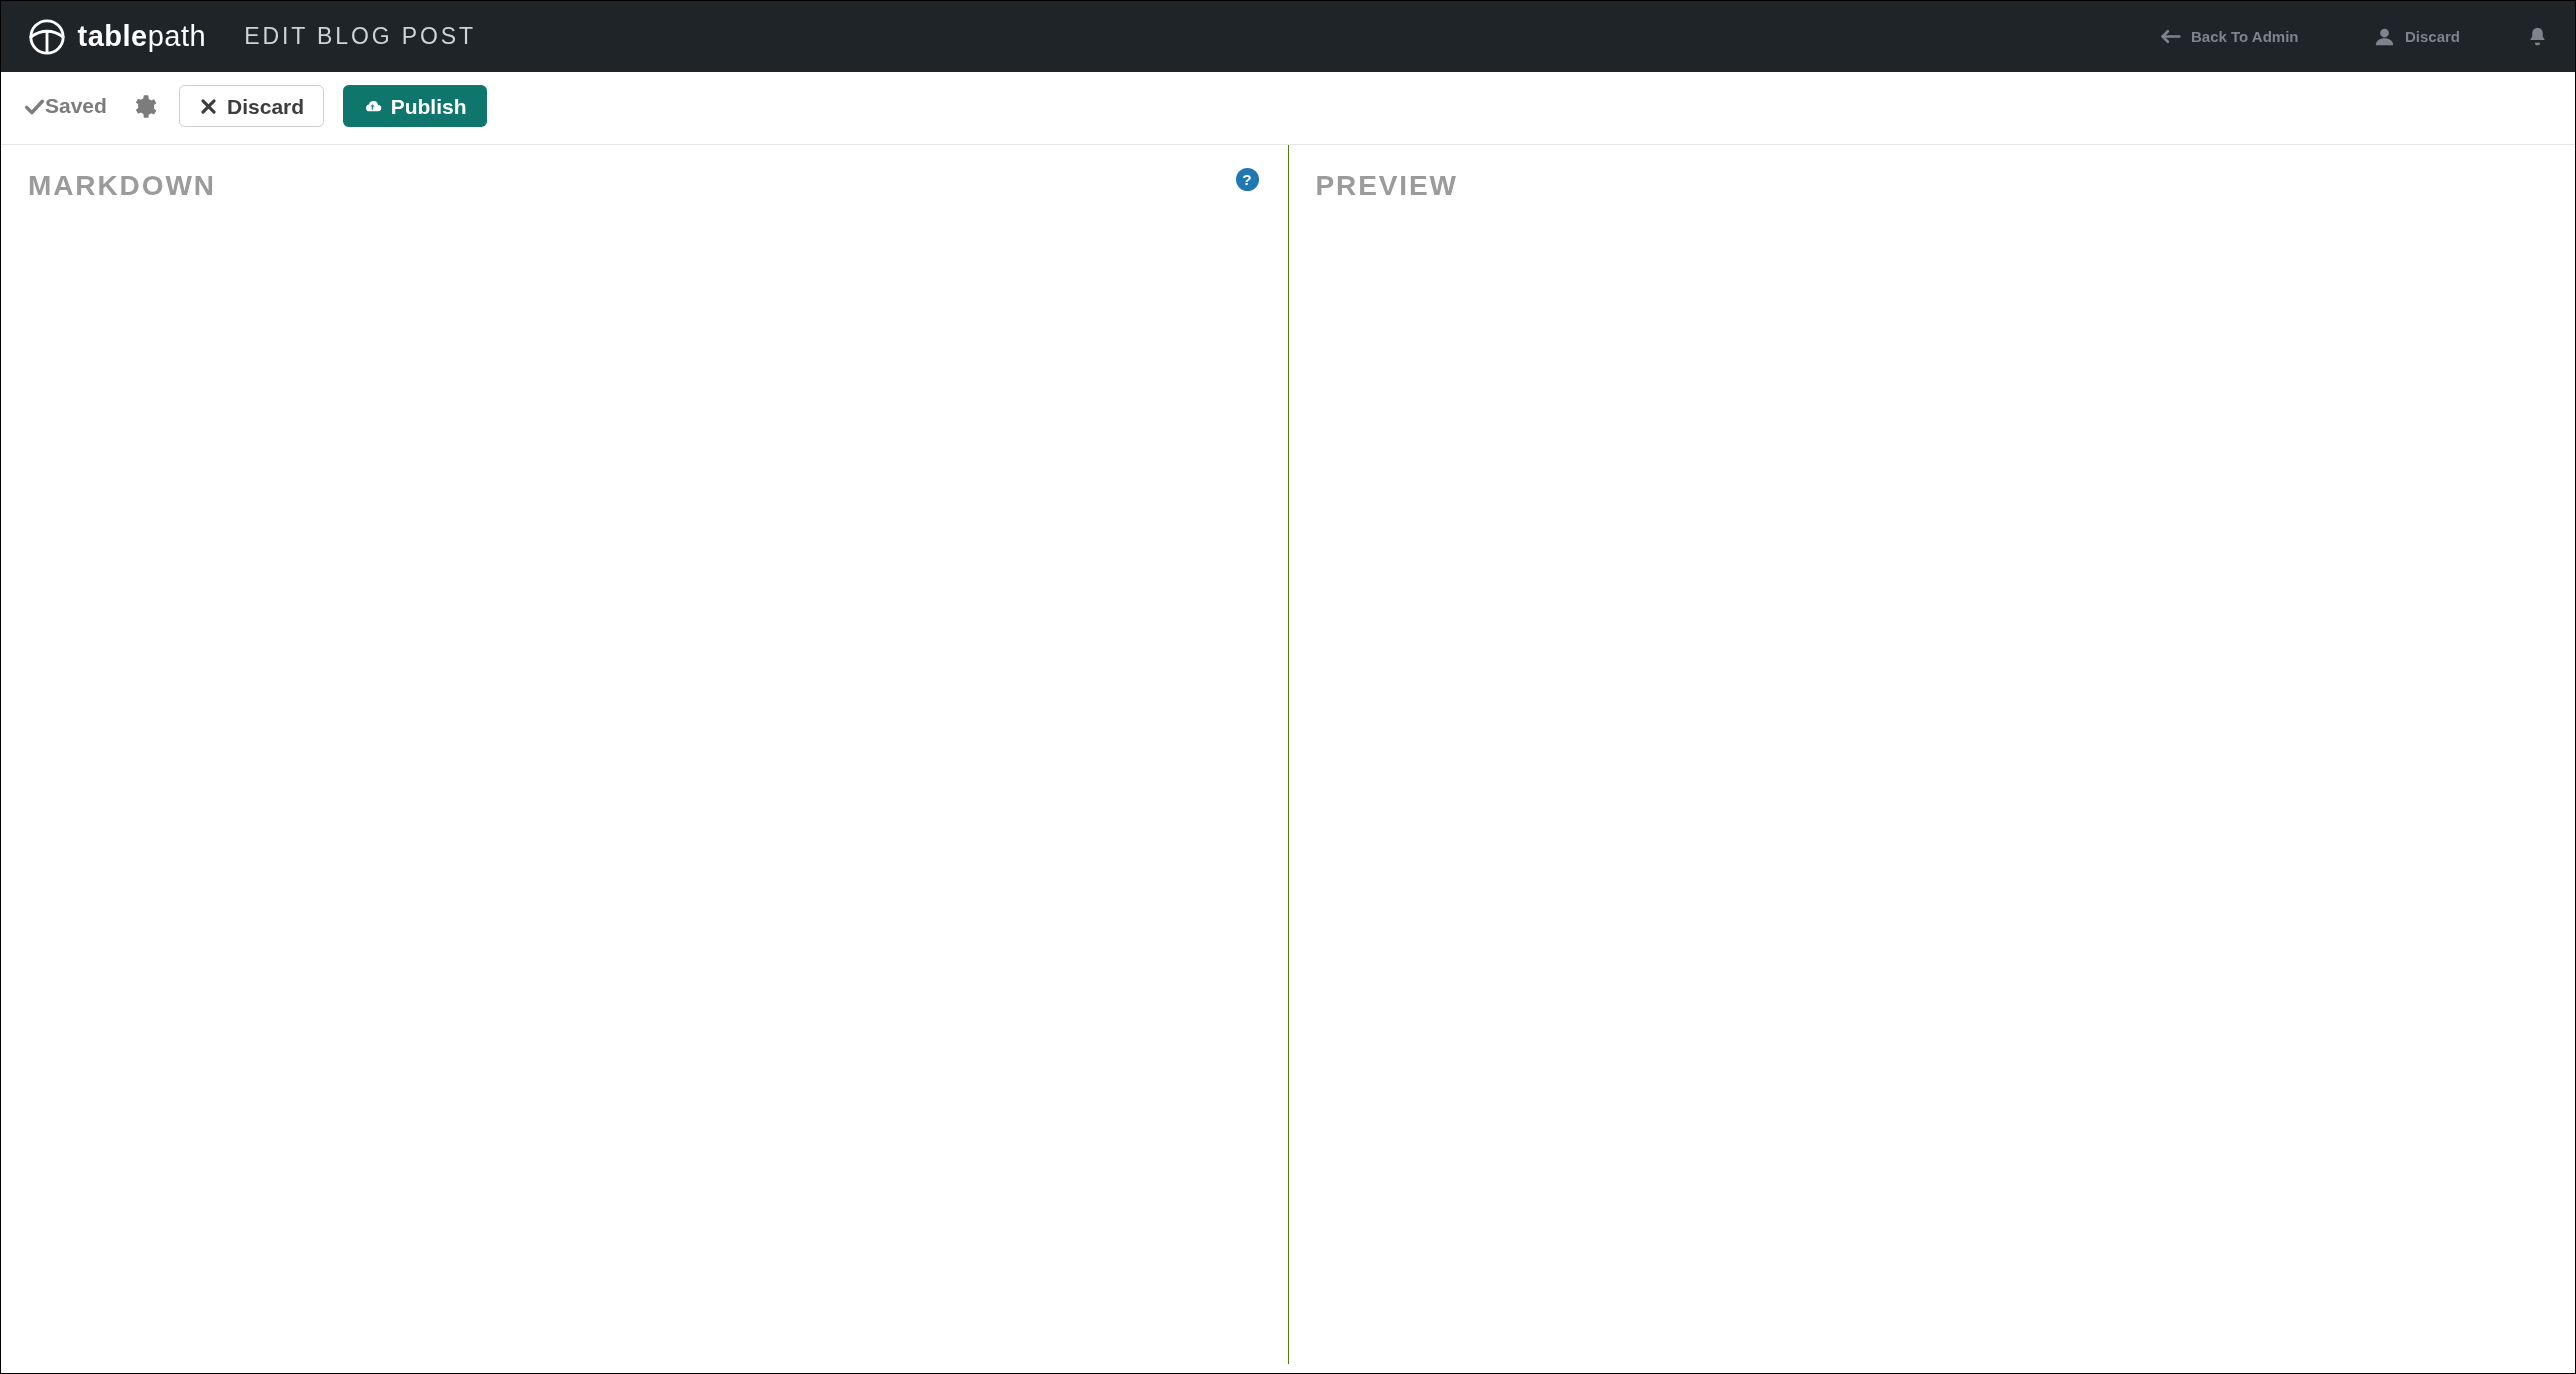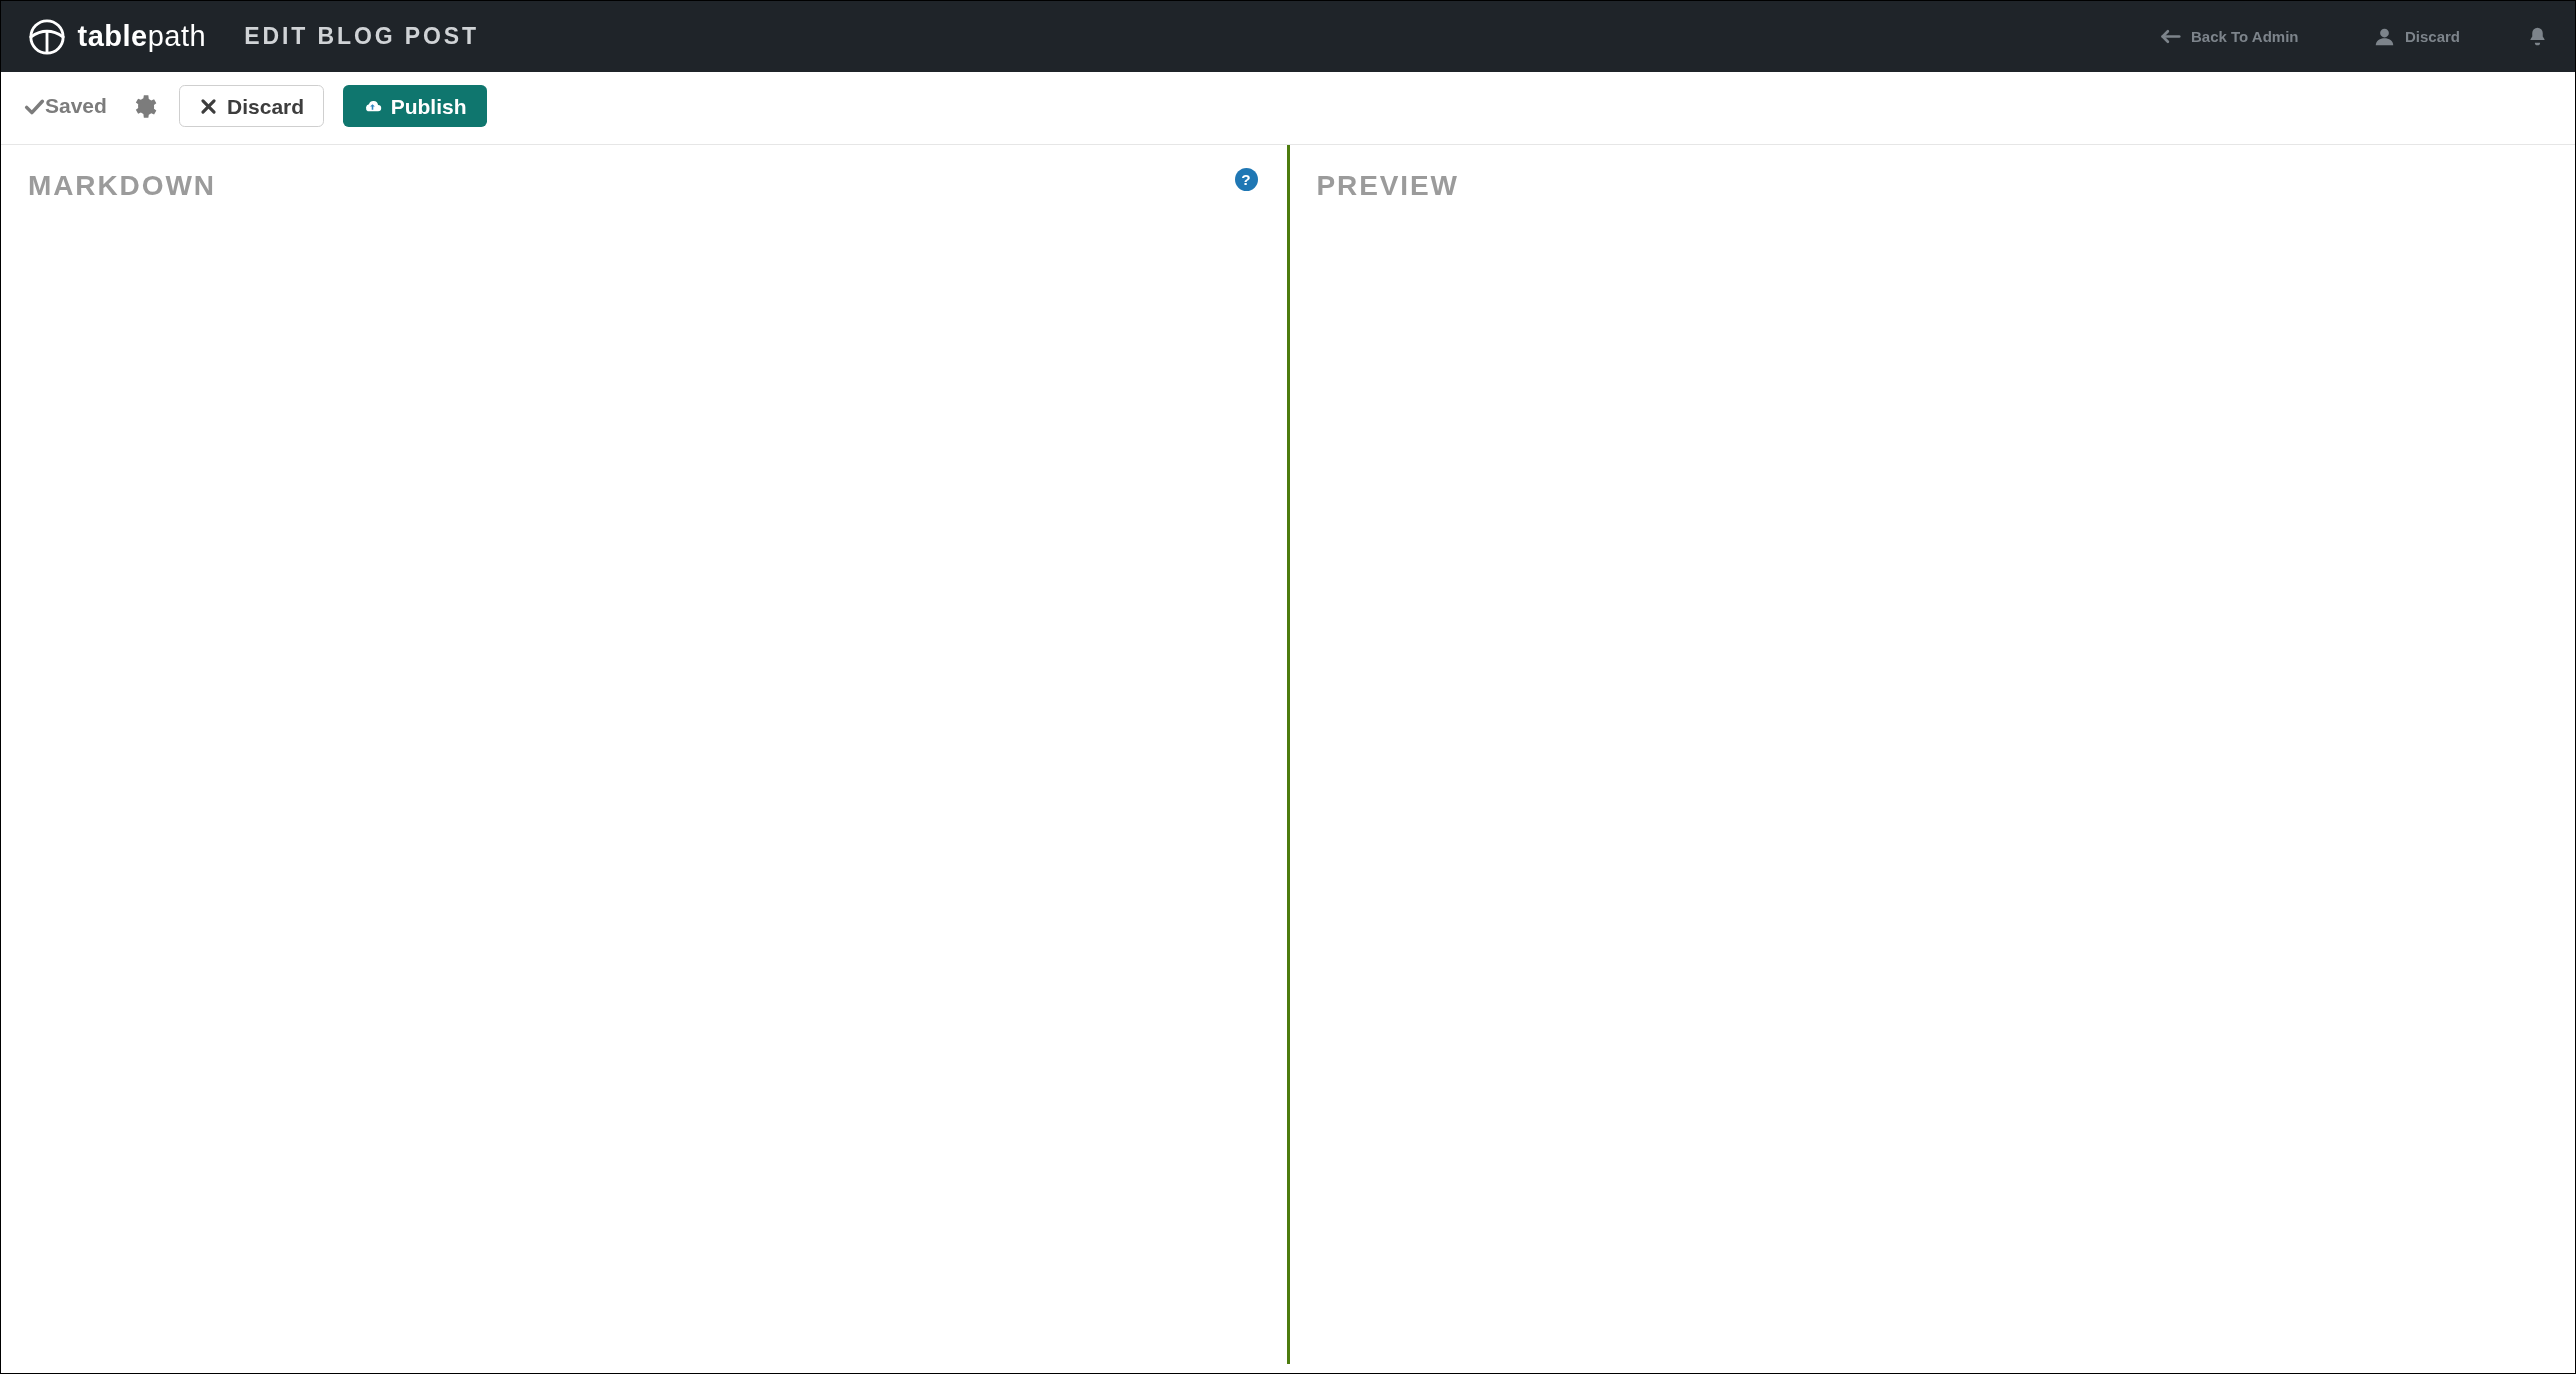--- a/index.html
+++ b/index.html
@@ -25,21 +25,21 @@
   }
   .brand .logo-icon { width: 38px; height: 38px; display: block; }
   .brand .brand-text { font-size: 29px; letter-spacing: 0.5px; }
   .brand .brand-text strong { font-weight: 700; }
   .brand .brand-text span.light { font-weight: 300; }
 
   .page-context {
     color: #d0d3d6;
     font-size: 23px;
     letter-spacing: 2.9px;
-    font-weight: 700;
+    font-weight: 400;
   }
 
   .topbar-spacer { flex: 1; }
 
   .topbar-link {
     display: flex;
     align-items: center;
     gap: 9.5px;
     color: #7d848b;
     font-size: 15px;
@@ -114,21 +114,21 @@
   .editor {
     display: flex;
     height: calc(100% - 71px - 82px);
     min-height: 382px;
   }
   .pane {
     flex: 1;
     padding: 25px 27px;
     position: relative;
   }
-  .pane + .pane { border-left: 3px solid #4d7c0f; }
+  .pane + .pane { border-left: 1px solid #4d7c0f; }
   .pane-label {
     color: #9b9b9b;
     font-size: 28px;
     font-weight: 600;
     letter-spacing: 1.9px;
   }
   .help-icon {
     position: absolute;
     top: 23px;
     right: 29px;

